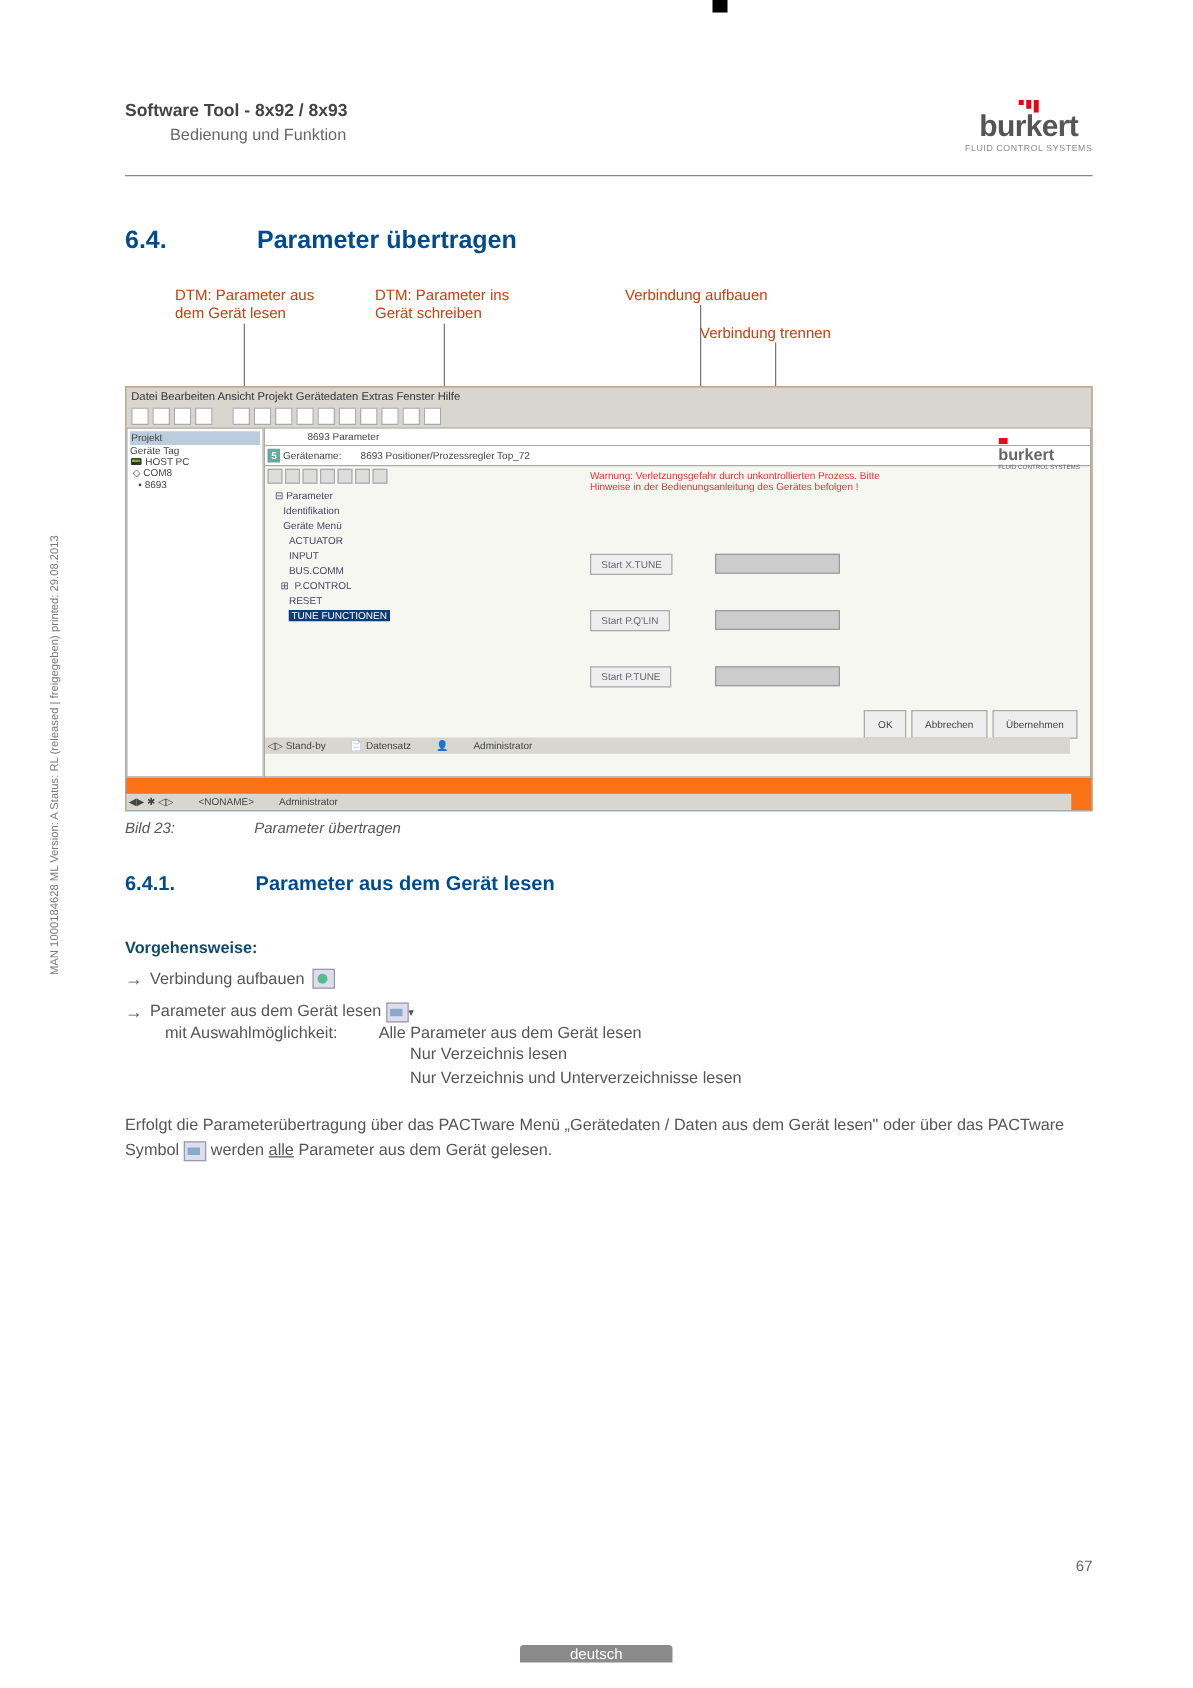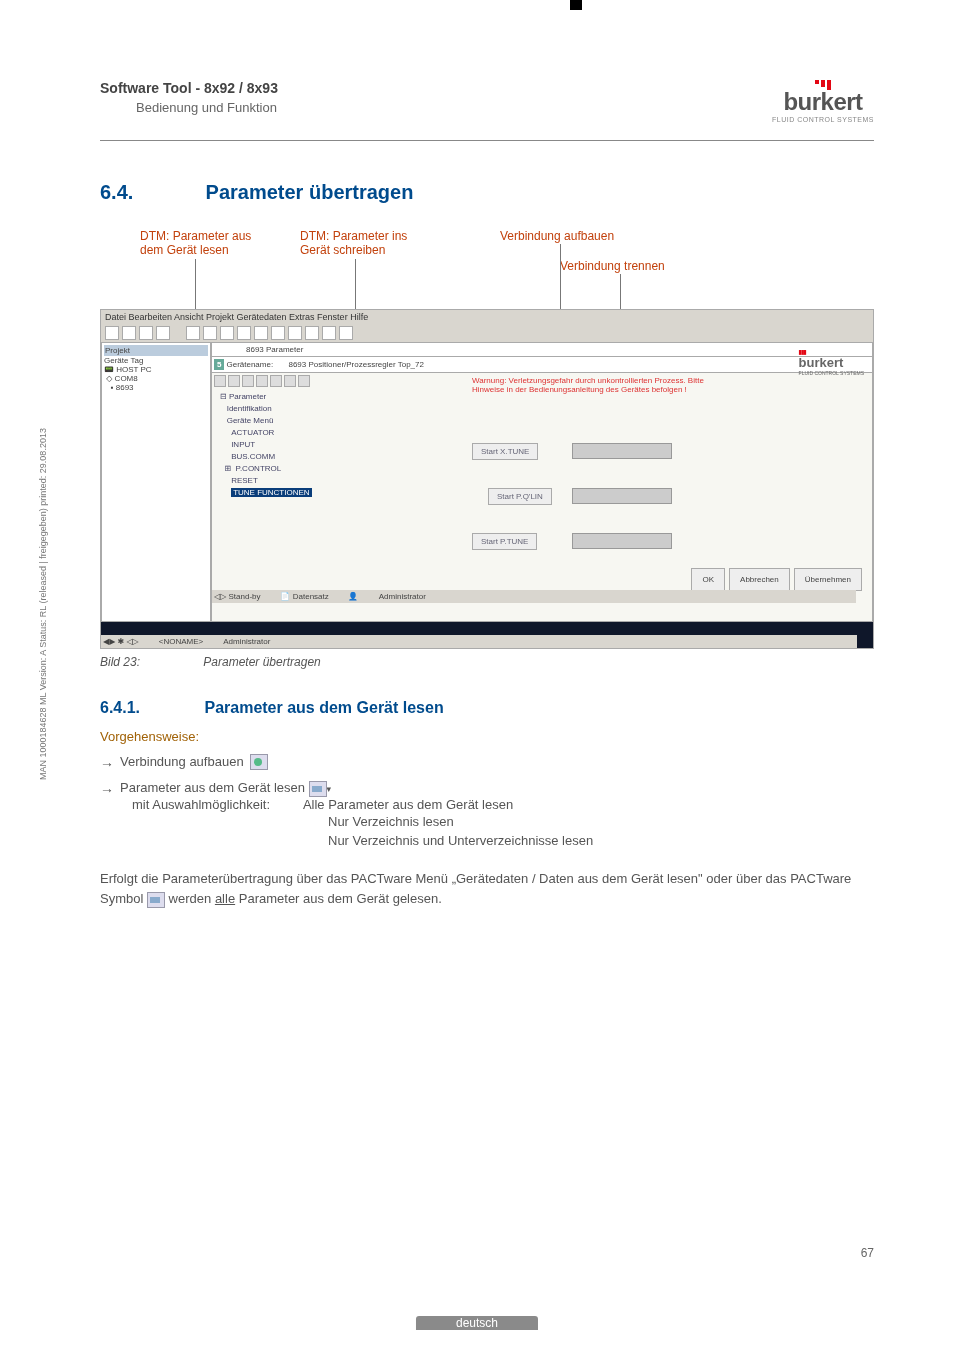--- a/index.html
+++ b/index.html
@@ -27,21 +27,21 @@
   h1.section .num { display: inline-block; width: 100px; }
   h2.subsection { color: #004b8d; font-size: 16px; margin-top: 30px; font-weight: bold; }
   h2.subsection .num { display: inline-block; width: 100px; }
   .screenshot-container { margin-top: 25px; }
   .callouts { position: relative; height: 80px; font-size: 12px; color: #c2410c; }
   .callouts .c1 { position: absolute; left: 40px; top: 0; }
   .callouts .c2 { position: absolute; left: 200px; top: 0; }
   .callouts .c3 { position: absolute; left: 400px; top: 0; }
   .callouts .c4 { position: absolute; left: 460px; top: 30px; }
   .callouts .ln { position: absolute; width: 1px; background: #777; }
-  .shot { background: #0f172a; border: 1px solid #aaa; position: relative; height: 340px; font-size: 9px; color: #444; }
+  .shot { background: #f97316; border: 1px solid #aaa; position: relative; height: 340px; font-size: 9px; color: #444; }
   .shot-menu { background: #d9d6cf; padding: 2px 4px; font-size: 9px; color: #333; }
   .shot-toolbar { background: #d9d6cf; padding: 2px 4px; display: flex; gap: 3px; }
   .shot-toolbar .ic { width: 14px; height: 14px; background: #fff; border: 1px solid #aaa; }
   .shot-body { display: flex; height: 280px; }
   .shot-left { width: 110px; background: #fff; border: 1px solid #aaa; font-size: 8px; padding: 2px; }
   .shot-left .hdr { background: #bcd; padding: 1px; font-size: 8px; }
   .shot-main { flex: 1; background: #f7f7f2; border: 1px solid #aaa; position: relative; }
   .shot-main .top-tab { background: #fff; border-bottom: 1px solid #aaa; padding: 2px; font-size: 8px; display: flex; gap: 2px; align-items: center; }
   .shot-main .top-tab .num { background: #6a9; color: #fff; padding: 1px 3px; font-weight: bold; }
   .shot-main .sub-tb { padding: 2px; display: flex; gap: 2px; }
@@ -51,21 +51,21 @@
   .shot-warn { position: absolute; left: 260px; top: 33px; font-size: 8px; color: #d33; }
   .shot-btn { position: absolute; border: 1px solid #aaa; background: #eee; font-size: 8px; padding: 3px 8px; color: #667; }
   .shot-prog { position: absolute; width: 100px; height: 16px; background: #ccc; border: 1px solid #999; }
   .shot-logo { position: absolute; right: 8px; top: 5px; font-size: 13px; font-weight: bold; color: #666; }
   .shot-logo .b { color: #e30613; font-size: 6px; display: block; letter-spacing: -1px; }
   .shot-bottom { position: absolute; bottom: 30px; right: 10px; display: flex; gap: 4px; }
   .shot-bottom .b { border: 1px solid #aaa; background: #eee; font-size: 8px; padding: 6px 10px; }
   .shot-status { position: absolute; bottom: 0; left: 0; right: 16px; background: #d9d6cf; font-size: 8px; padding: 2px; display: flex; gap: 20px; }
   .caption { font-style: italic; font-size: 12px; color: #555; margin-top: 6px; }
   .caption .lbl { display: inline-block; width: 100px; }
-  .proc-h { font-weight: normal; font-size: 13px; color: #a16207; margin-top: 12px; }
+  .proc-h { font-weight: bold; font-size: 13px; color: #0c4a6e; margin-top: 33px; }
   .proc-line { font-size: 13px; color: #555; margin-top: 10px; display: flex; align-items: flex-start; gap: 6px; }
   .proc-line .arr { font-size: 14px; }
   .proc-opts { margin-left: 228px; font-size: 13px; color: #555; line-height: 1.5; }
   .ic-inline { display: inline-block; width: 18px; height: 16px; background: #dde; border: 1px solid #99a; vertical-align: middle; position: relative; }
   .ic-inline.green::after { content: ""; position: absolute; left: 3px; top: 3px; width: 8px; height: 8px; background: #5b8; border-radius: 50%; }
   .ic-inline.read::after { content: ""; position: absolute; left: 2px; top: 4px; width: 10px; height: 6px; background: #8ac; }
   .ic-inline.read2::after { content: ""; position: absolute; left: 2px; top: 4px; width: 10px; height: 6px; background: #8ac; }
   .para { font-size: 13px; color: #555; margin-top: 18px; line-height: 1.6; }
   .underline { text-decoration: underline; }
   .side-text { position: absolute; left: 38px; top: 780px; transform: rotate(-90deg); transform-origin: left top; font-size: 9px; color: #777; white-space: nowrap; }
@@ -179,21 +179,21 @@
             <div>&nbsp;&nbsp;⊞&nbsp;&nbsp;<span>P.CONTROL</span></div>
             <div>&nbsp;&nbsp;&nbsp;&nbsp;&nbsp;<span>RESET</span></div>
             <div>&nbsp;&nbsp;&nbsp;&nbsp;&nbsp;<span class="sel">TUNE FUNCTIONEN</span></div>
           </div>
           <div class="shot-warn">
             <div>Warnung: Verletzungsgefahr durch unkontrollierten Prozess. Bitte</div>
             <div>Hinweise in der Bedienungsanleitung des Gerätes befolgen !</div>
           </div>
           <div class="shot-btn" style="left:260px; top:100px;">Start X.TUNE</div>
           <div class="shot-prog" style="left:360px; top:100px;"></div>
-          <div class="shot-btn" style="left:276px; top:145px;">Start P.Q'LIN</div>
+          <div class="shot-btn" style="left:260px; top:145px;">Start P.Q'LIN</div>
           <div class="shot-prog" style="left:360px; top:145px;"></div>
           <div class="shot-btn" style="left:260px; top:190px;">Start P.TUNE</div>
           <div class="shot-prog" style="left:360px; top:190px;"></div>
           <div class="shot-bottom">
             <div class="b">OK</div>
             <div class="b">Abbrechen</div>
             <div class="b">Übernehmen</div>
           </div>
           <div class="shot-status" style="bottom:18px;">
             <span>◁▷ <span>Stand-by</span></span>

